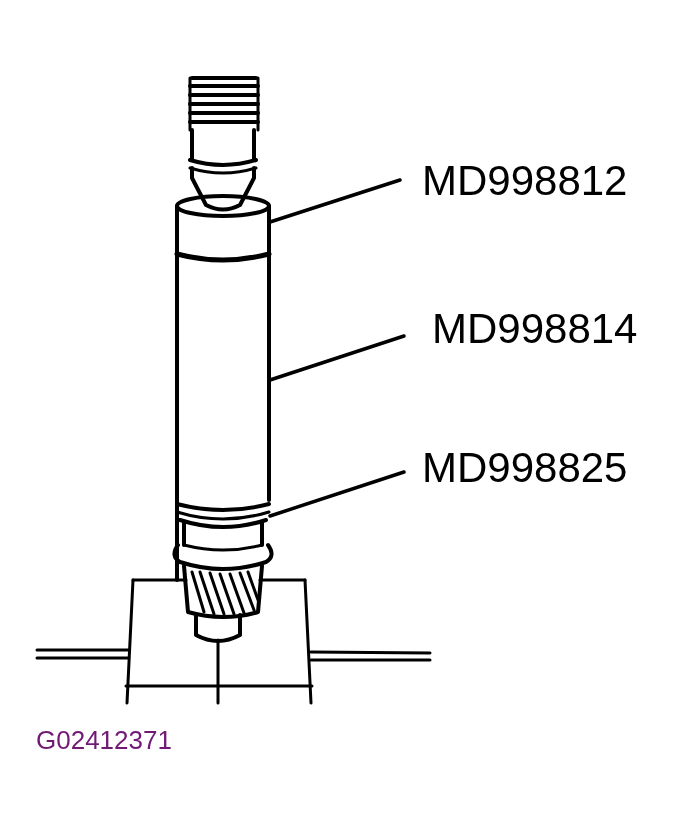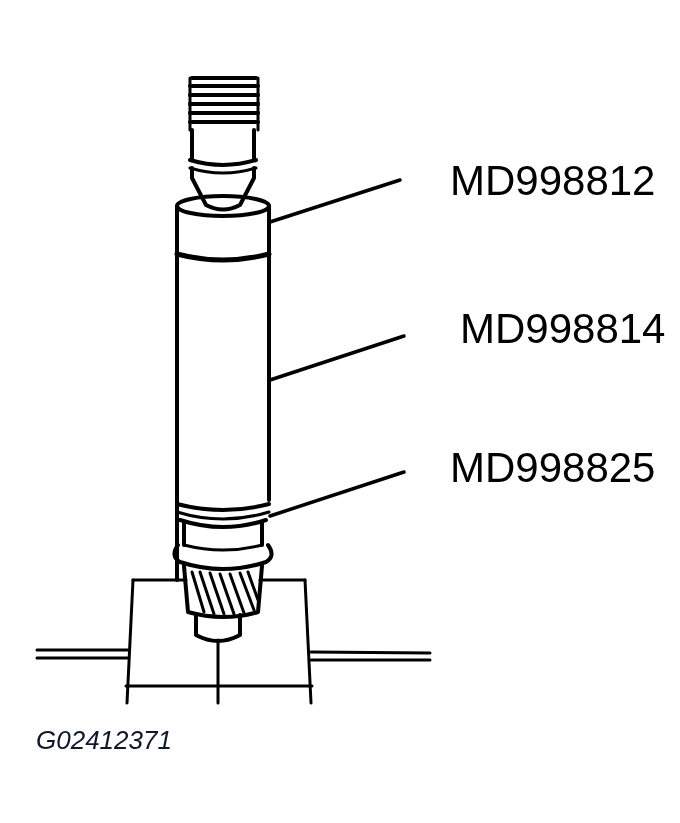--- a/index.html
+++ b/index.html
@@ -1,22 +1,22 @@
 <!DOCTYPE html>
 <html><head>
   <meta charset="utf-8">
   <style>
     html, body { margin: 0; padding: 0; background: #ffffff; }
     body { width: 680px; height: 823px; position: relative; overflow: hidden;
            font-family: "Liberation Sans", sans-serif; }
     #diagram { position: absolute; left: 0; top: 0; }
     .label { position: absolute; font-family: "Liberation Sans", sans-serif;
-             color: #000; font-size: 42px; line-height: 1; letter-spacing: 0px; margin-left: 28px; }
+             color: #000; font-size: 42px; line-height: 1; letter-spacing: 0px; }
     .fig-id { position: absolute; left: 36px; top: 727px; font-size: 26px;
-              font-family: "Liberation Sans", sans-serif; color: #0f172a; line-height: 1; font-style: italic; }
+              font-family: "Liberation Sans", sans-serif; color: #701a75; line-height: 1; }
   </style>
 </head>
 <body>
 
 <svg id="diagram" width="680" height="823" viewBox="0 0 680 823" xmlns="http://www.w3.org/2000/svg">
   <g fill="none" stroke="#000" stroke-width="4" stroke-linejoin="round" stroke-linecap="round">
 
     <g>
       <path d="M192 78 L256 78"></path>
       <path d="M190 86 L258 86"></path>

